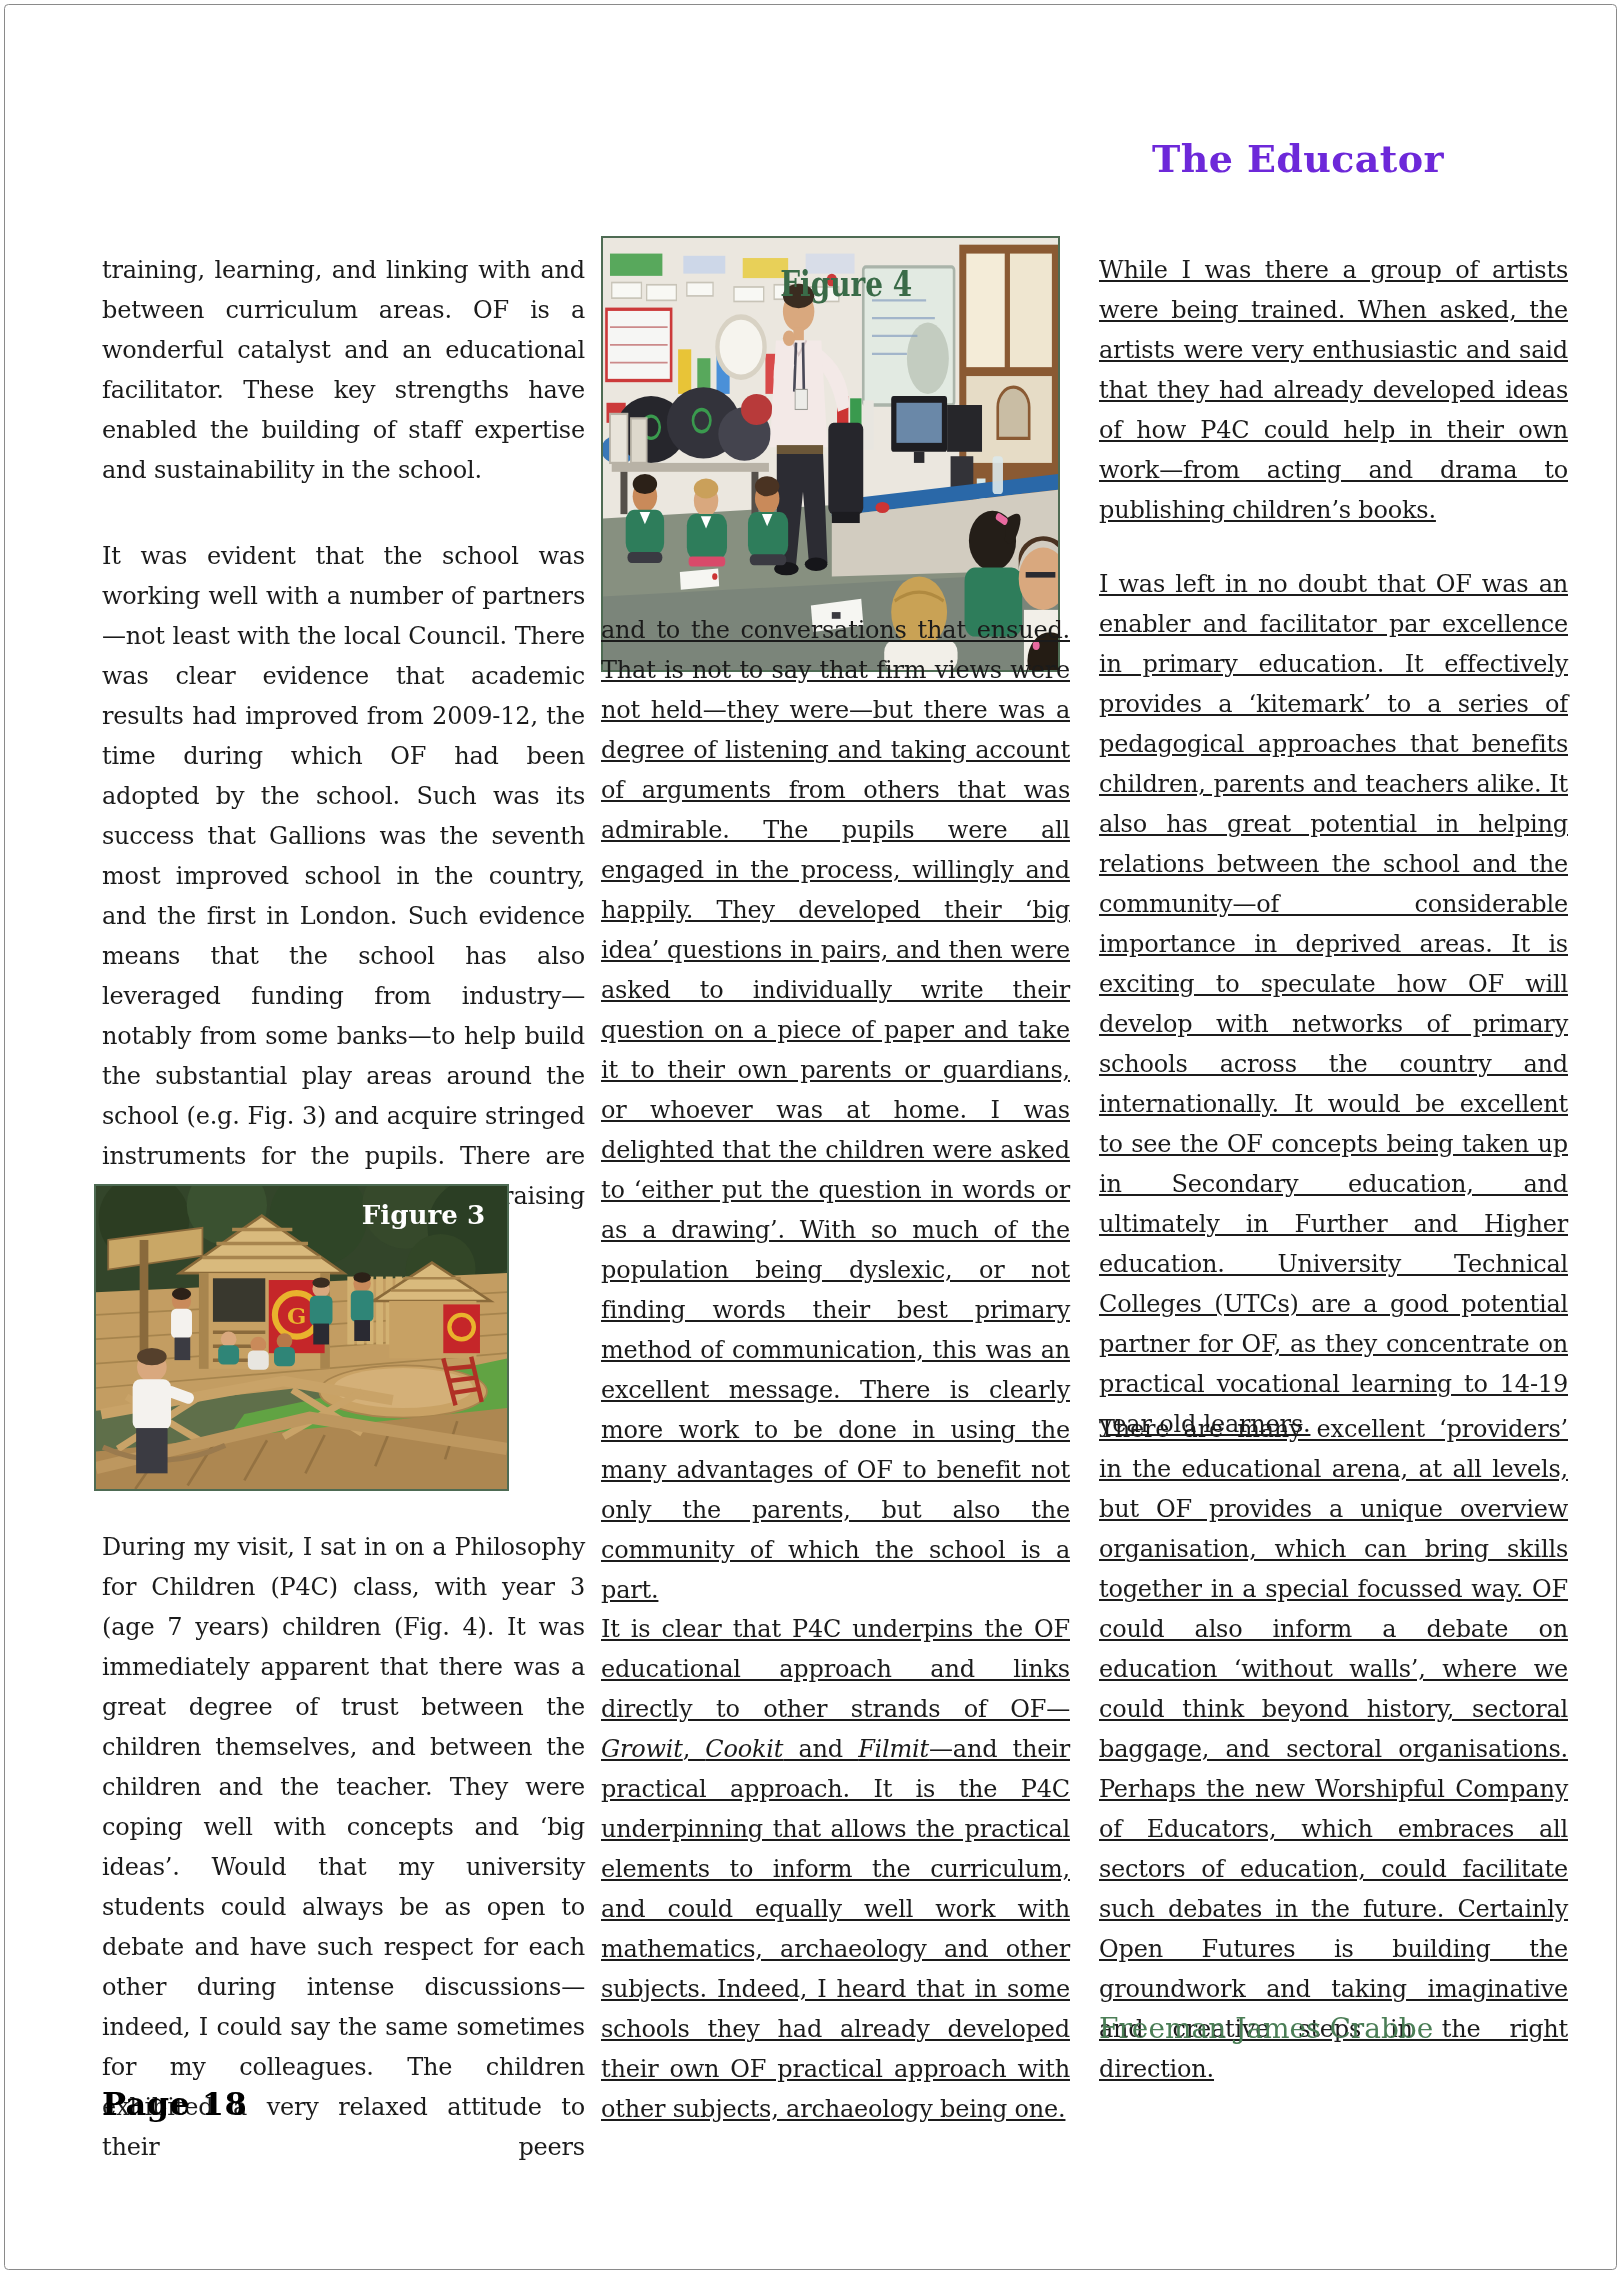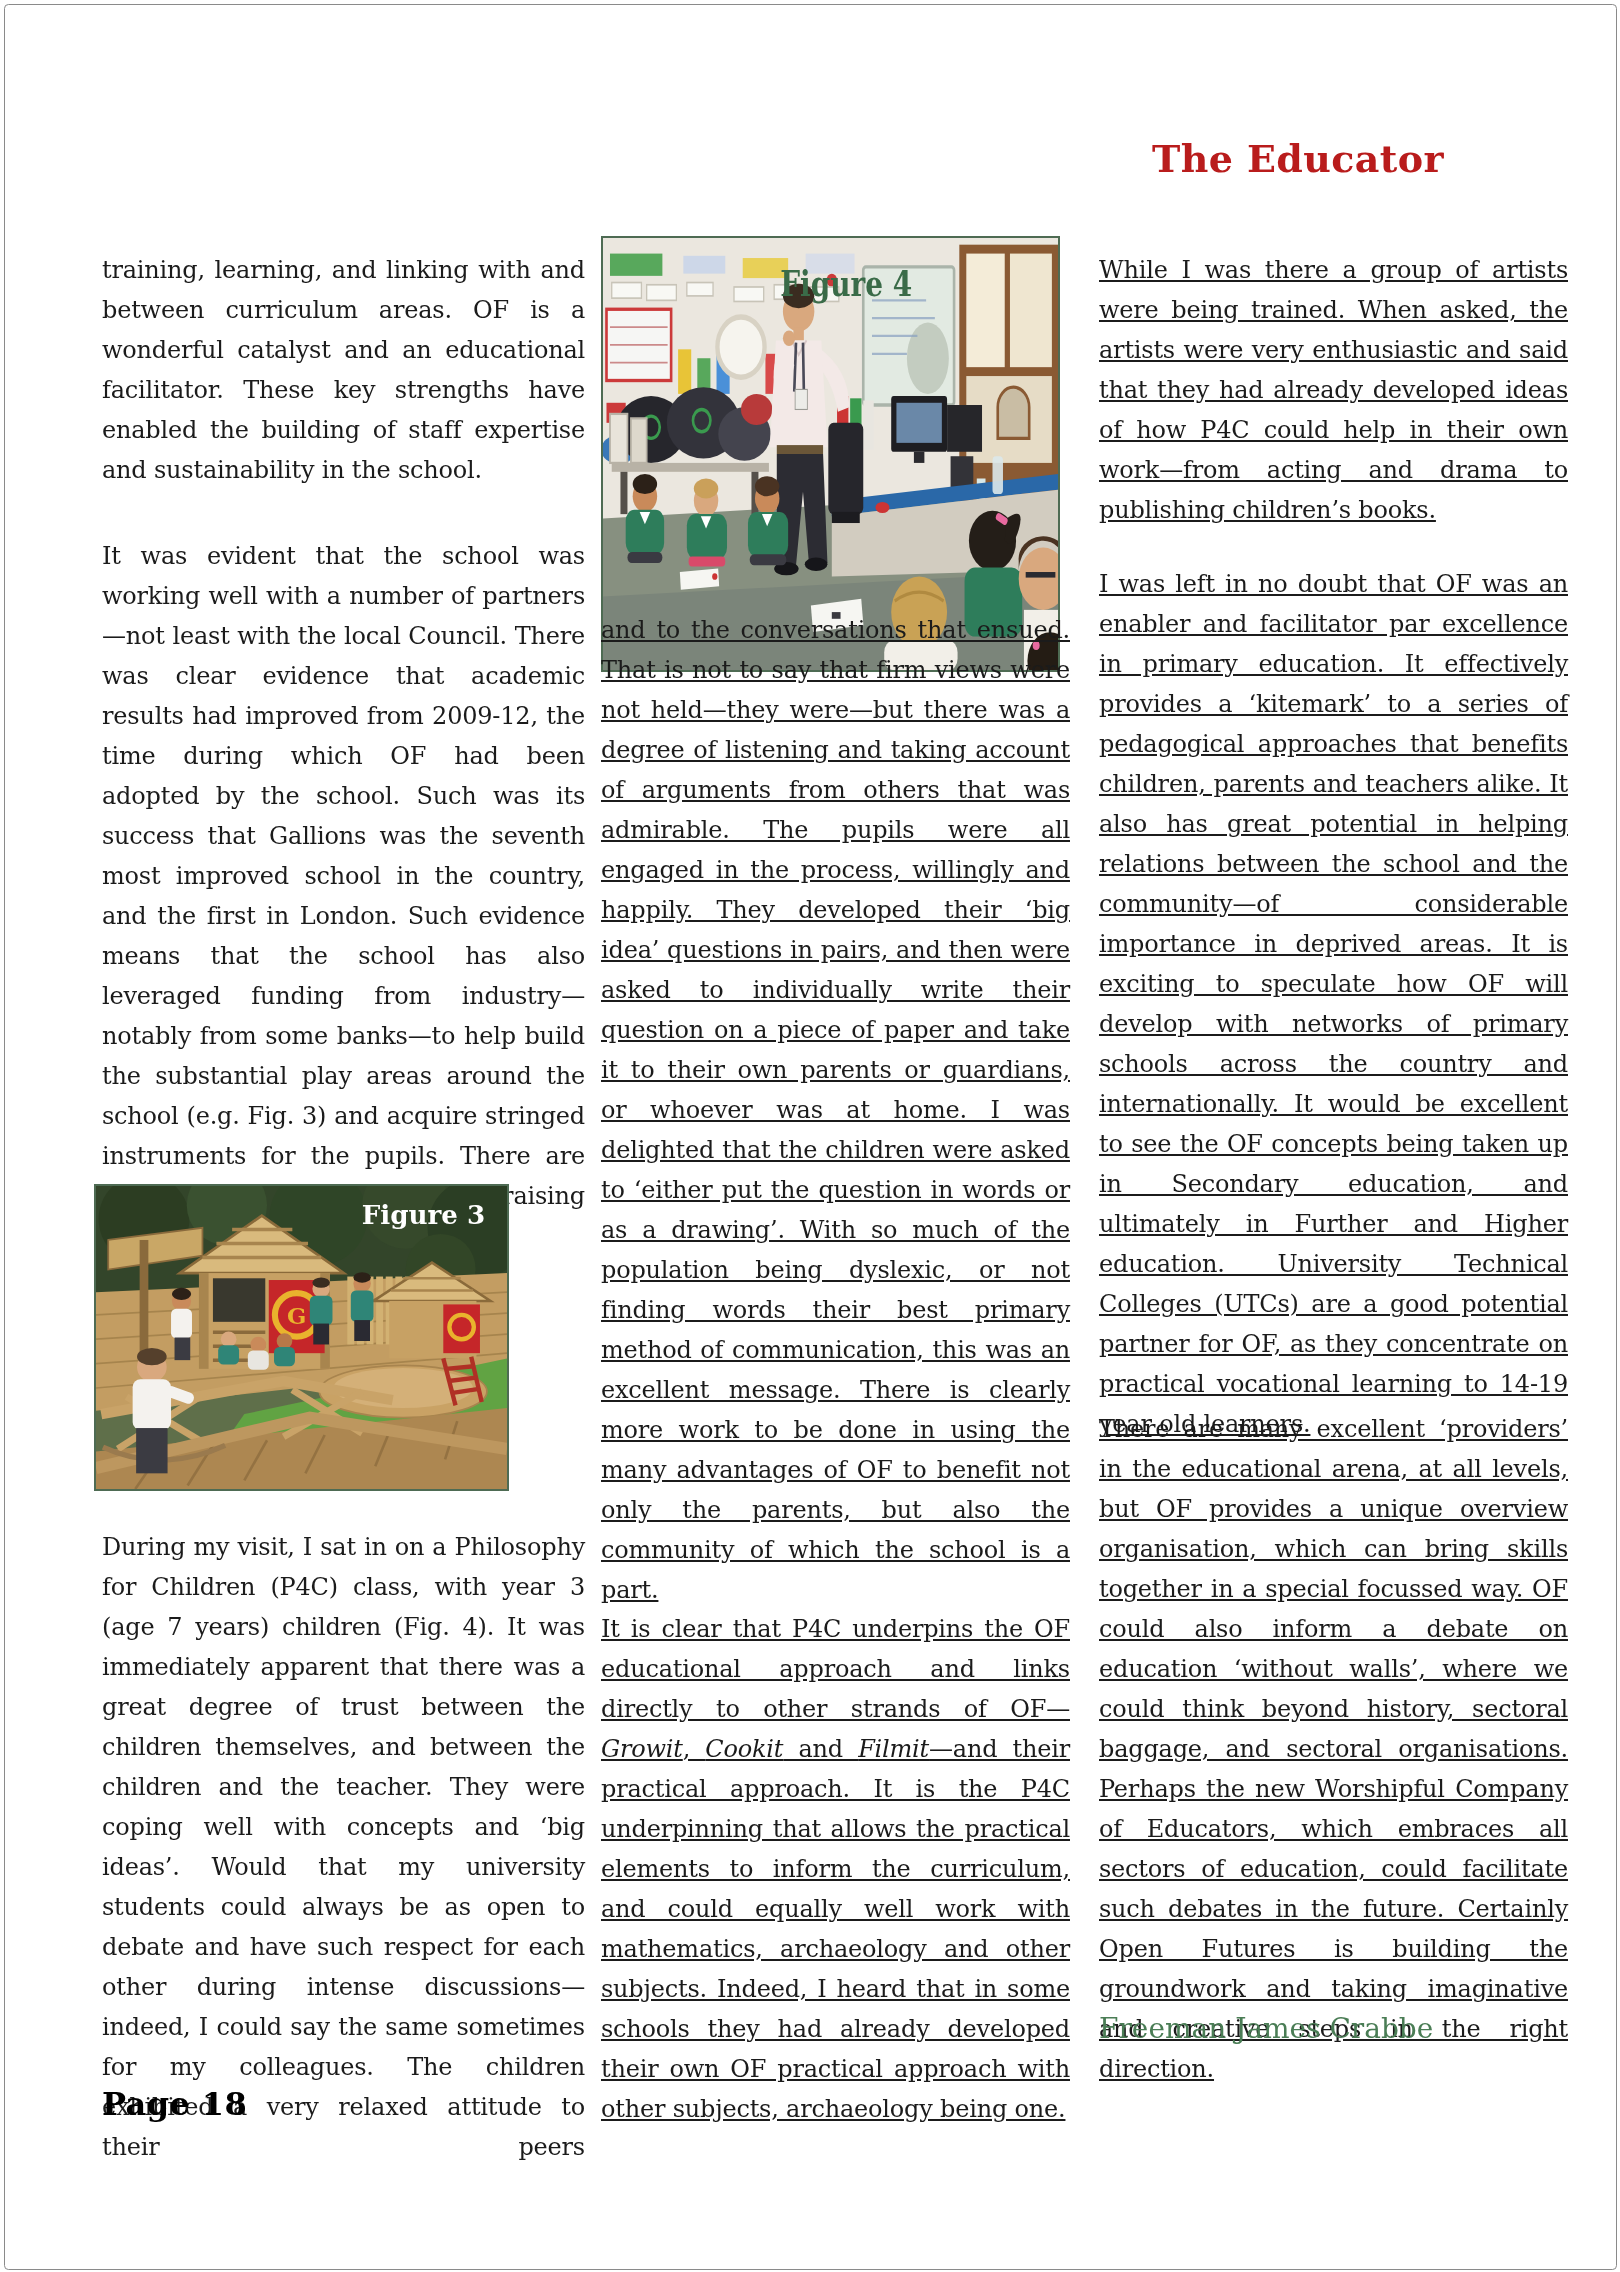--- a/index.html
+++ b/index.html
@@ -3,21 +3,21 @@
 <meta charset="utf-8">
 <style>
   html,body{margin:0;padding:0;background:#ffffff;}
   .page{
     position:relative;width:1620px;height:2273px;background:#ffffff;
     font-family:"DejaVu Serif","Liberation Serif",serif;color:#1b1b1b;overflow:hidden;
   }
   .page-frame{position:absolute;inset:3.5px;border:1.8px solid #8a8a8a;border-radius:4.4px;pointer-events:none;}
   .masthead{
     position:absolute;top:136px;left:1152px;white-space:nowrap;
-    font-size:38px;font-weight:bold;color:#b91c1c;letter-spacing:0.4px;
+    font-size:38px;font-weight:bold;color:#6d28d9;letter-spacing:0.4px;
   }
   .body-par{
     position:absolute;font-size:24px;line-height:40px;text-align:justify;
     letter-spacing:-0.2px;hyphens:auto;-webkit-hyphens:auto;
   }
   .w1{width:483px;} .w2{width:469px;text-decoration:underline;}
   .last-just{text-align-last:justify;}
   .figure{position:absolute;border:2.6px solid #4e6b53;box-sizing:border-box;background:#cfc4a8;}
   .figure svg{display:block;width:100%;height:100%;}
   #fig3{left:94px;top:1184px;width:415px;height:307px;}

